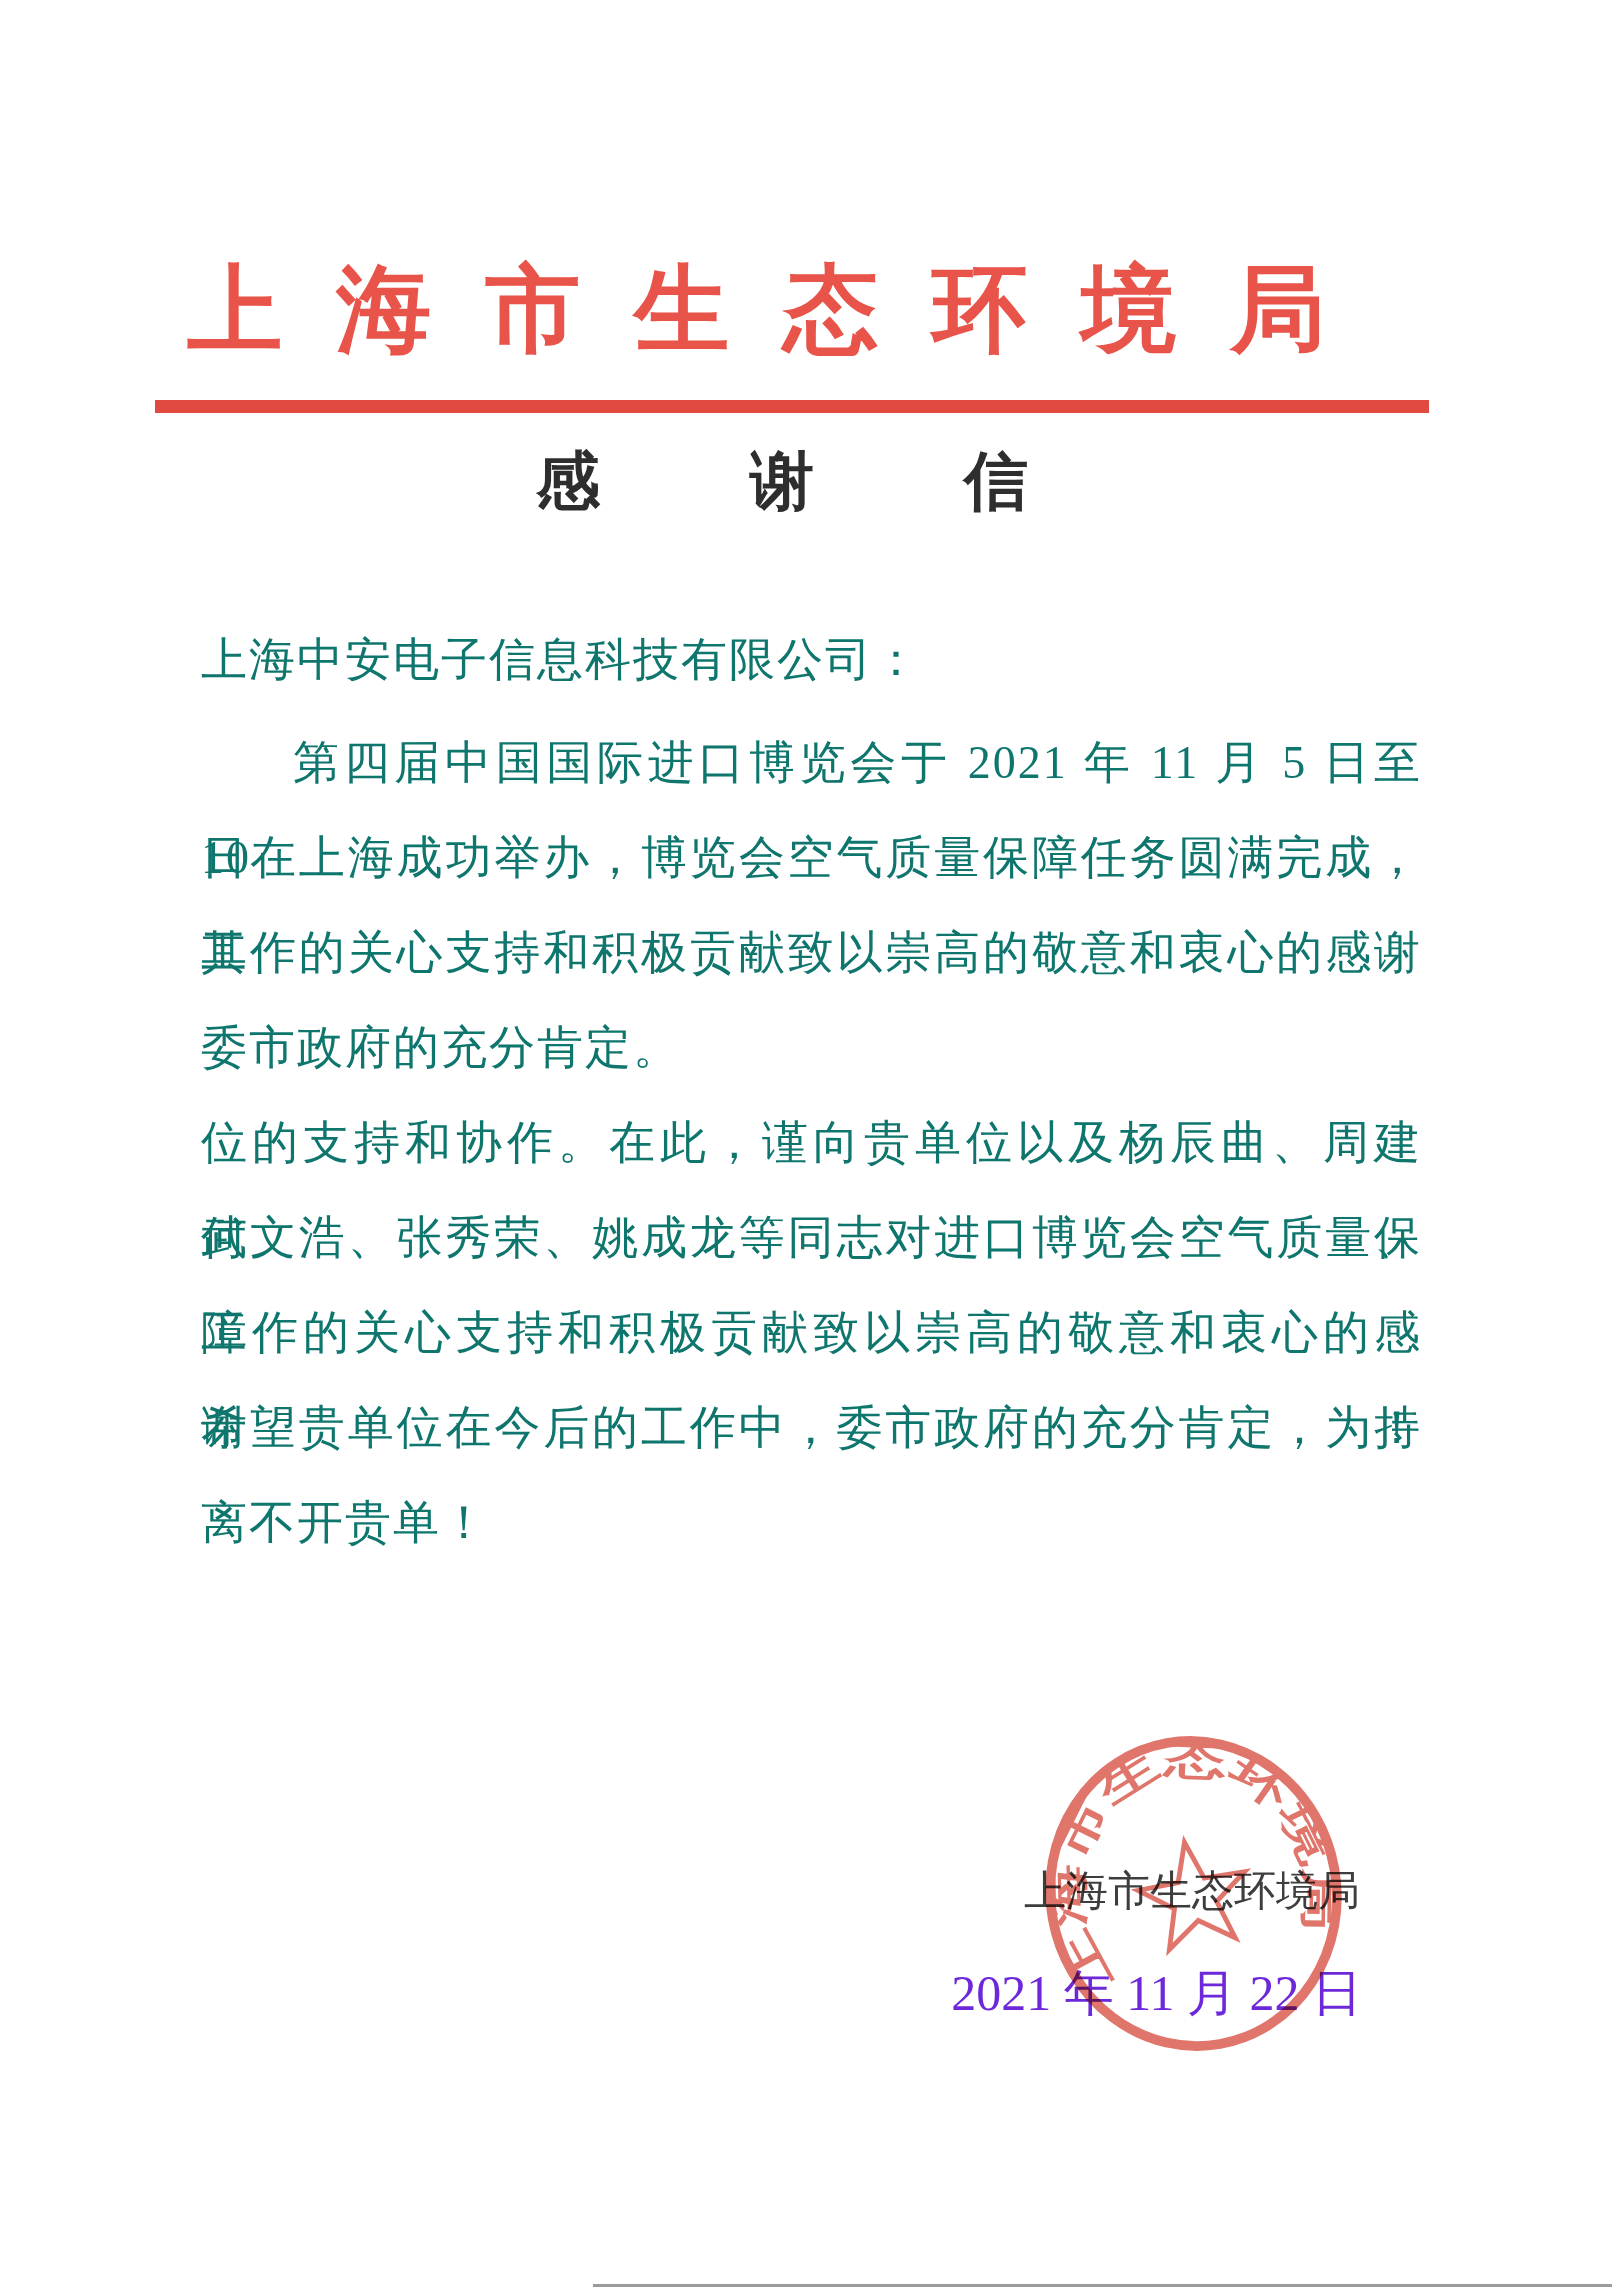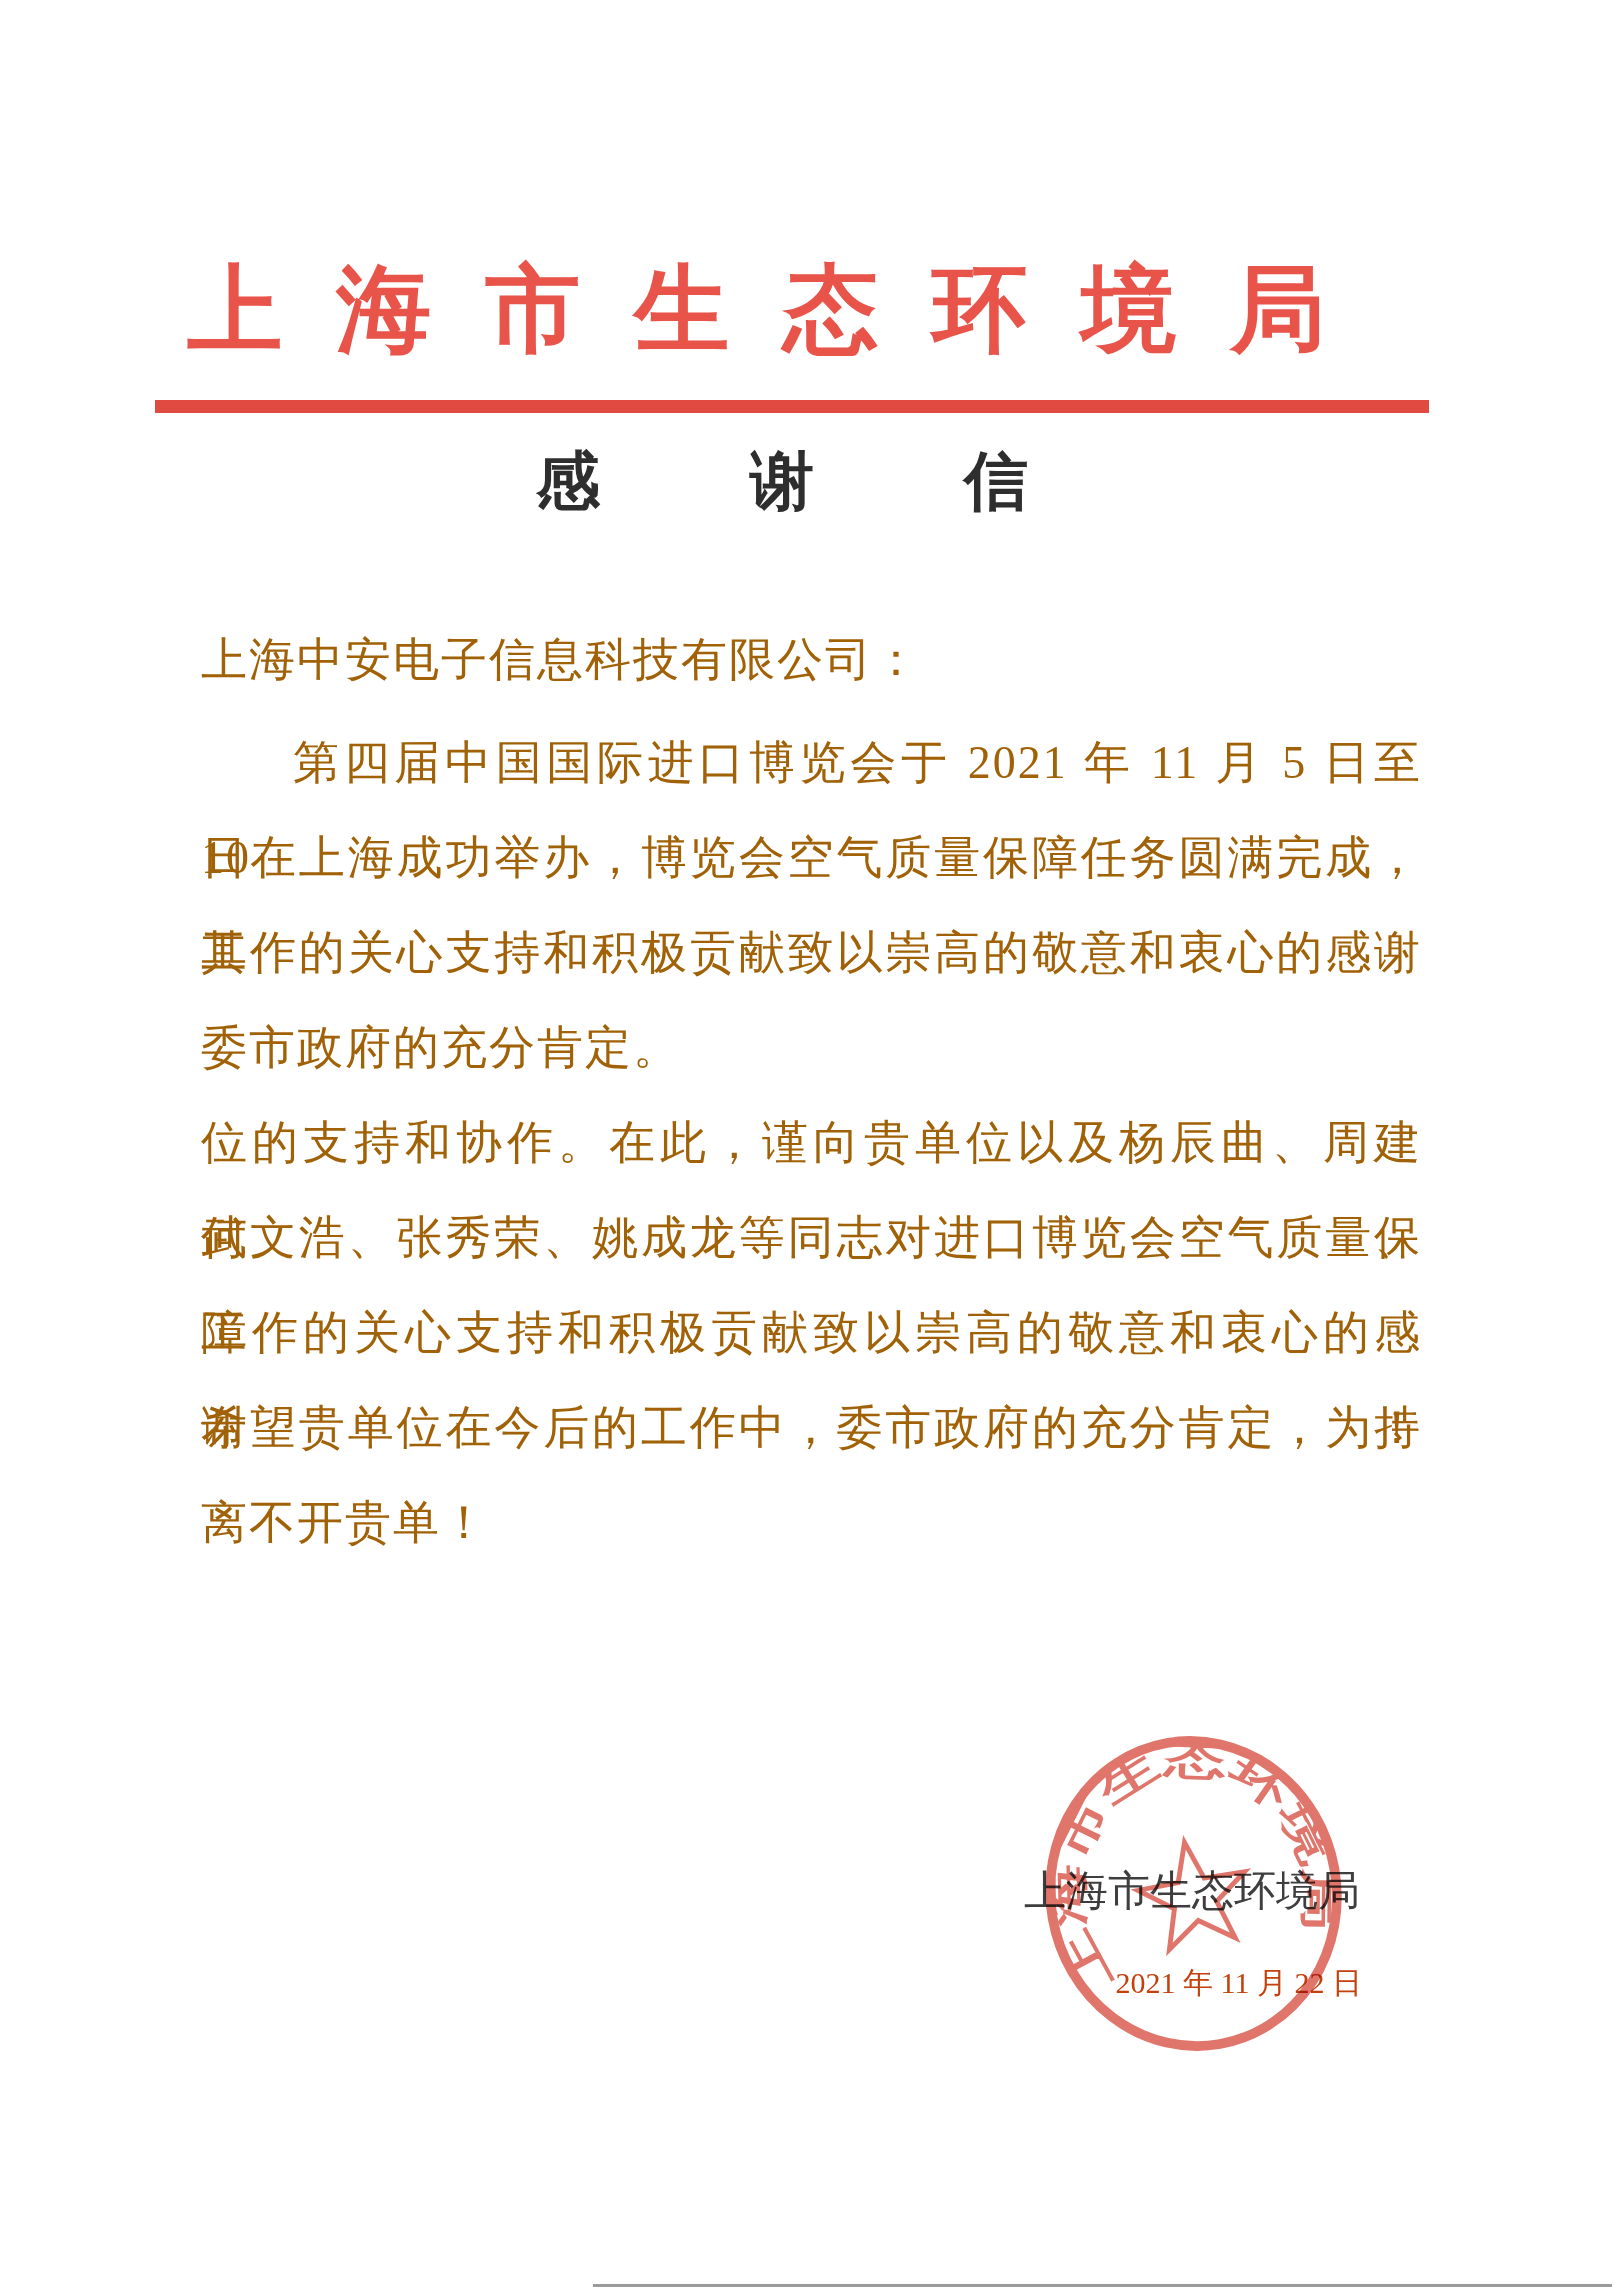--- a/index.html
+++ b/index.html
@@ -37,21 +37,21 @@
     font-size:64px; line-height:1; font-weight:bold;
     color:#2e2e2e;
     letter-spacing:43px;
     margin-left:-21.6px;
     white-space:nowrap;
   }
 
   
   .body-block {
     position:absolute; top:612px; left:201px; width:1221px;
-    color:#a16207;
+    color:#0f766e;
     font-size:46px;
   }
   .body-line {
     height:95px; line-height:95px;
     letter-spacing:2px;
     white-space:nowrap;
   }
   .body-line.justify {
     white-space:normal;
     text-align:justify;
@@ -62,21 +62,21 @@
   .body-line.salutation { margin-bottom:7.8px; }
 
   
   .signature {
     position:absolute; top:1870px; right:290px;
     font-size:42px; line-height:1; color:#3e3e3e;
     white-space:nowrap;
   }
   .letter-date {
     position:absolute; top:1968px; right:288px;
-    font-size:30px; line-height:1; color:#c2410c;
+    font-size:50px; line-height:1; color:#6d28d9;
     white-space:nowrap;
   }
 
   
   .stamp {
     position:absolute; top:1717px; left:1027px;
     width:333px; height:353px;
     opacity:0.82;
     mix-blend-mode:multiply;
     pointer-events:none;

